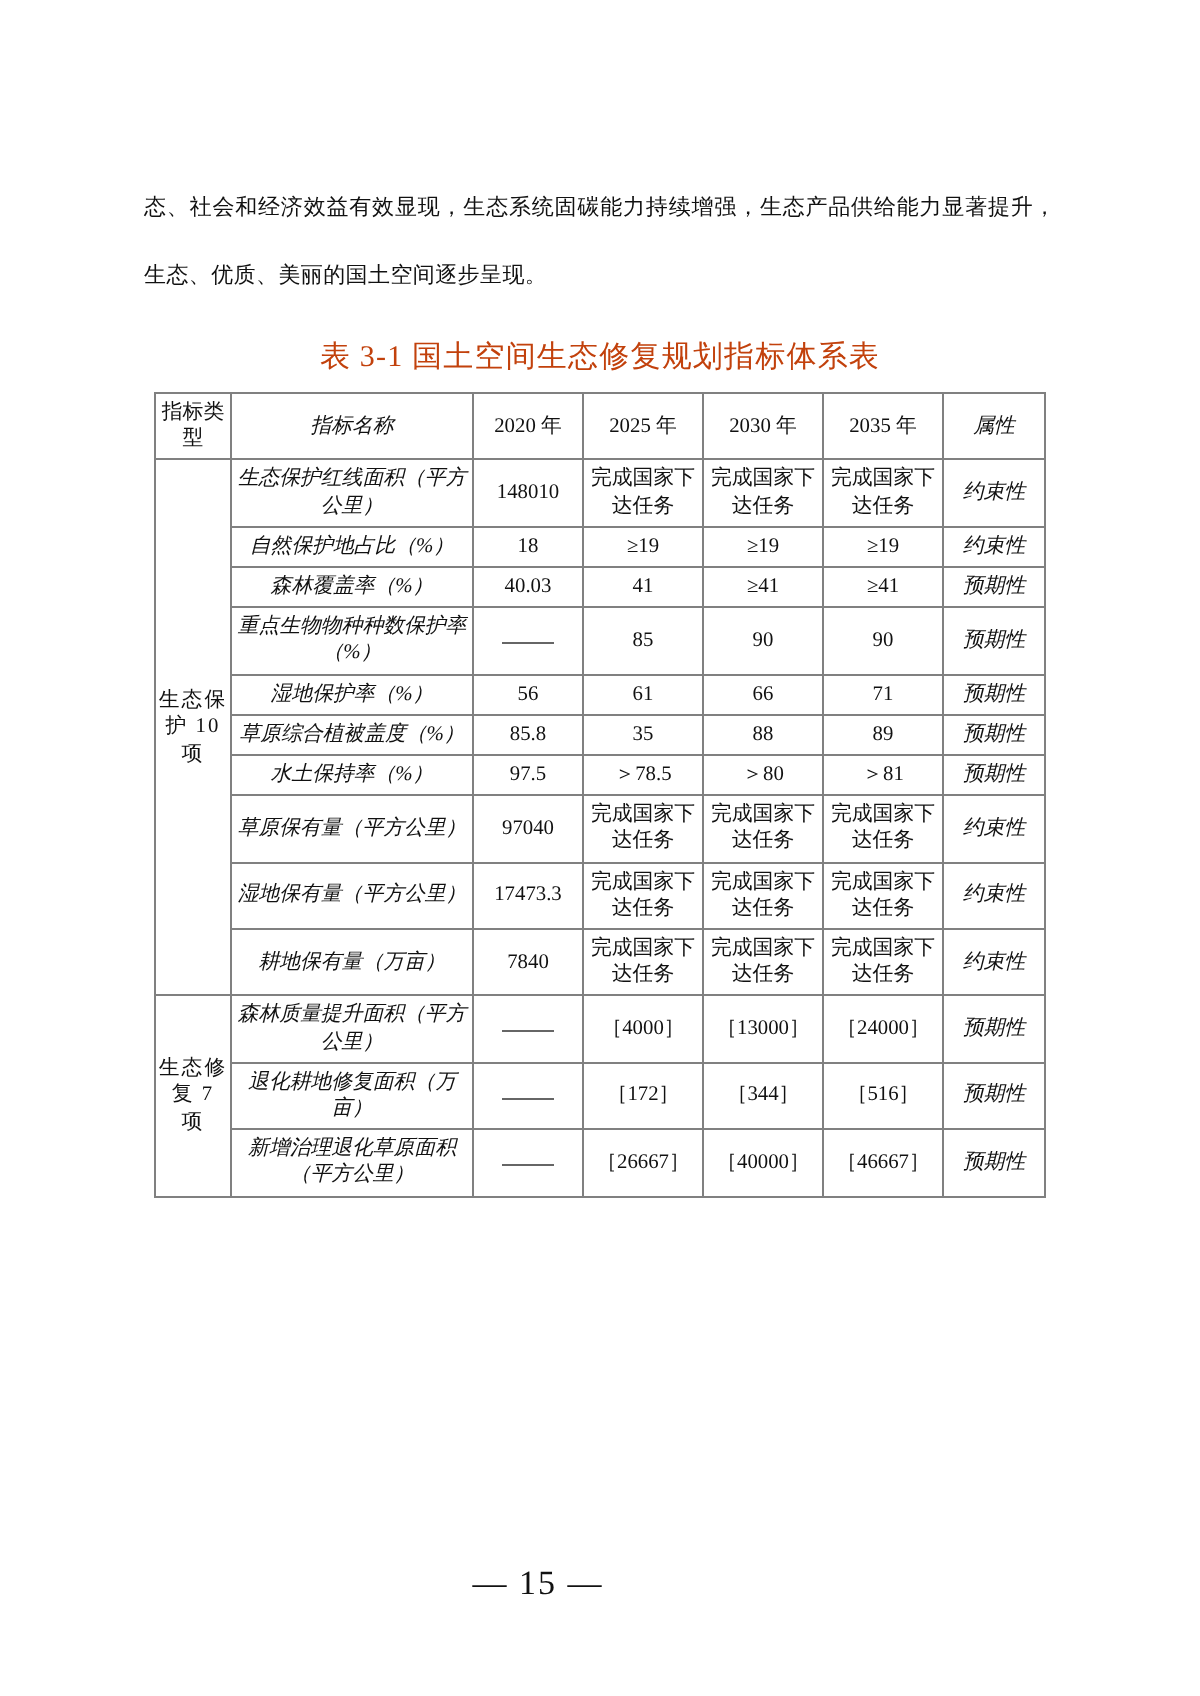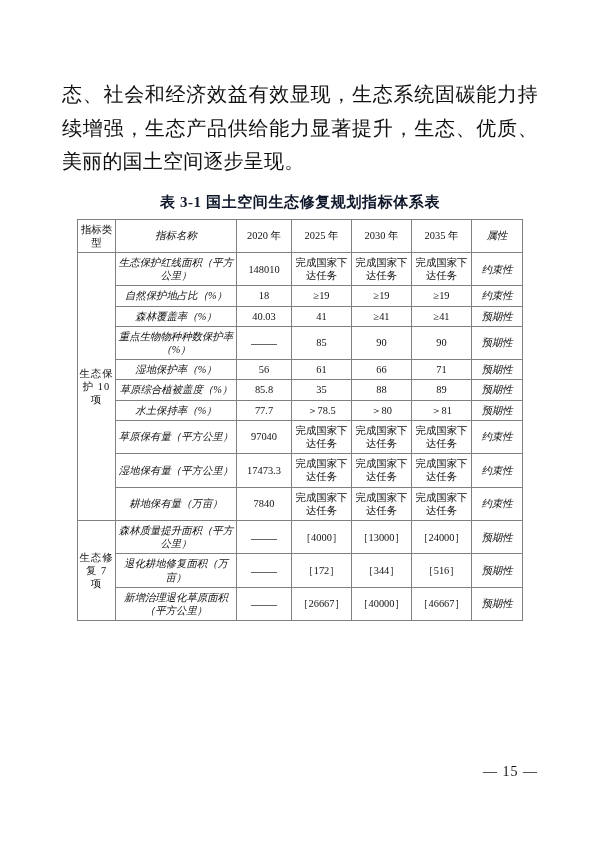--- a/index.html
+++ b/index.html
@@ -17,39 +17,38 @@
   }
   .page {
     position: absolute;
     left: 0; top: 0;
     width: 600px;
     height: 848px;
     box-sizing: border-box;
     padding: 78px 62px 0 62px;
   }
   .para {
-    font-size: 20px;
+    font-size: 11px;
     line-height: 33.5px;
     text-align: justify;
     text-justify: inter-ideograph;
     letter-spacing: 0.2px;
-    margin: 0;
+    margin: 10px;
     color: #111;
   }
   .para.indent {
     text-indent: 2em;
   }
   .tbl-title {
     text-align: center;
     font-size: 15px;
     line-height: 28px;
     margin: 9px 0 3px 0;
     letter-spacing: 0.6px;
-    color: #0f172a;
-    font-weight: bold;
+    color: #c2410c;
   }
   table.spec {
     border-collapse: collapse;
     width: 425px;
     margin: 0 auto;
     table-layout: fixed;
   }
   table.spec td {
     border: 1px solid #808080;
     font-size: 10.4px;
@@ -78,26 +77,26 @@
     display: inline-block;
     width: 26px;
     border-top: 1.4px solid #666;
     vertical-align: middle;
     height: 0;
     margin-top: 2px;
   }
   .footer {
     position: absolute;
     left: 0;
-    bottom: 68px;
+    bottom: 46px;
     width: 600px;
-    text-align: right;
+    text-align: center;
     padding-right: 62px;
     box-sizing: border-box;
-    font-size: 14px;
+    font-size: 17px;
     letter-spacing: 1px;
     color: #111;
   }
 </style>
 </head>
 <body>
 
 <div class="page">
 
   <p class="para">态、社会和经济效益有效显现，生态系统固碳能力持续增强，生态产品供给能力显著提升，生态、优质、美丽的国土空间逐步呈现。</p>
@@ -159,21 +158,21 @@
         <tr>
           <td class="c-name name-cell">草原综合植被盖度（%）</td>
           <td class="c-2020">85.8</td>
           <td class="c-year">35</td>
           <td class="c-year">88</td>
           <td class="c-year">89</td>
           <td class="c-attr">预期性</td>
         </tr>
         <tr>
           <td class="c-name name-cell">水土保持率（%）</td>
-          <td class="c-2020">77.7</td>
+          <td class="c-2020">97.5</td>
           <td class="c-year">＞78.5</td>
           <td class="c-year">＞80</td>
           <td class="c-year">＞81</td>
           <td class="c-attr">预期性</td>
         </tr>
         <tr>
           <td class="c-name name-cell">草原保有量（平方公里）</td>
           <td class="c-2020">97040</td>
           <td class="c-year">完成国家下达任务</td>
           <td class="c-year">完成国家下达任务</td>

